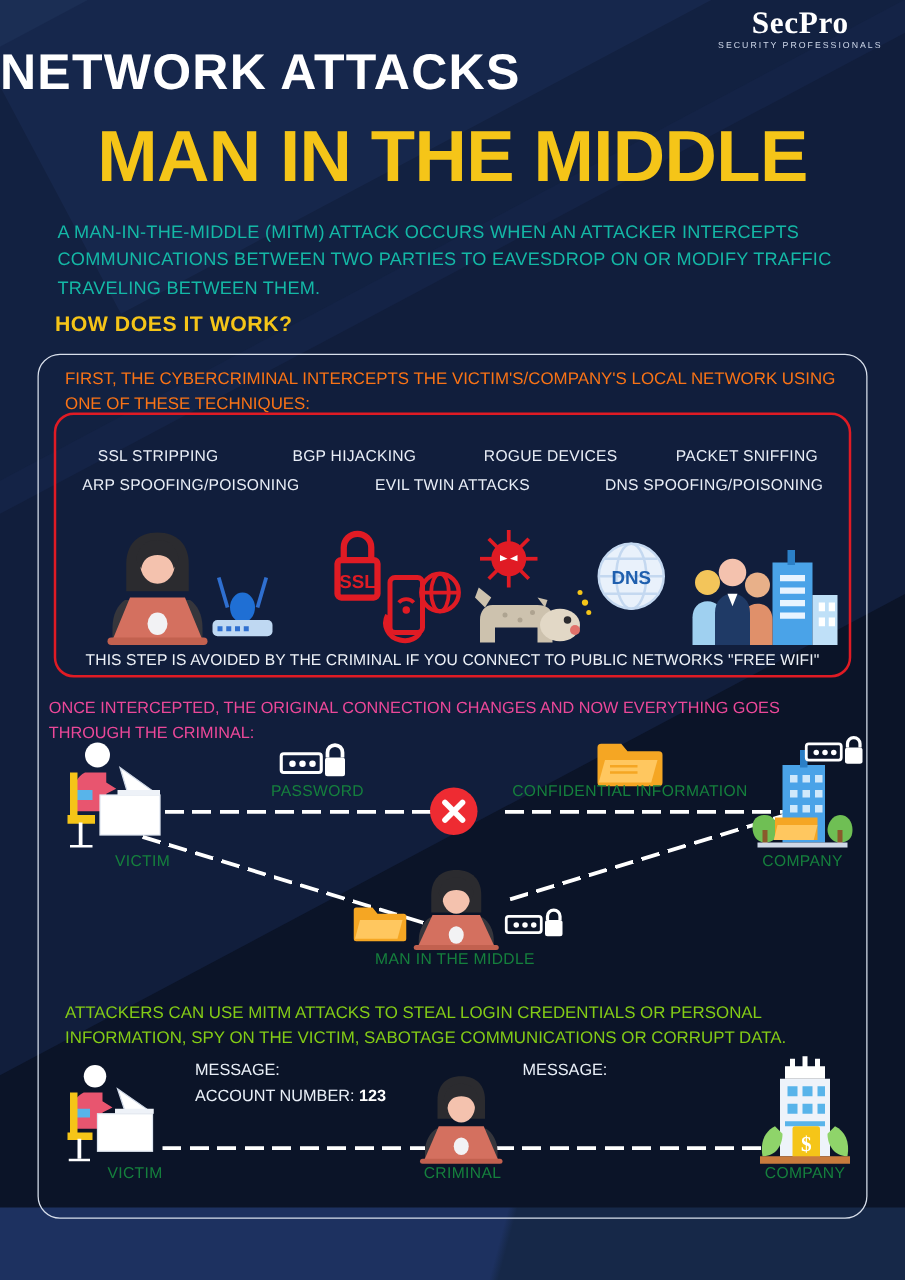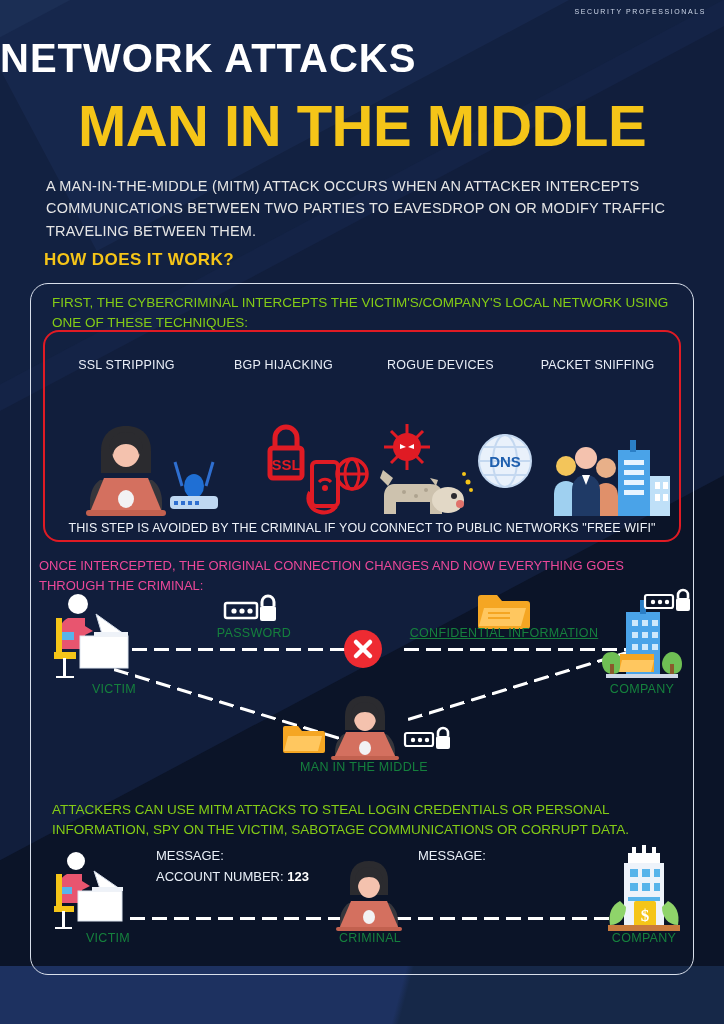--- a/index.html
+++ b/index.html
@@ -25,29 +25,29 @@
   .logo{position:absolute;right:18px;top:6px;text-align:center;color:#fff;}
   .logo .wordmark{font-size:25px;font-weight:bold;letter-spacing:.5px;line-height:1;
      font-family:"Liberation Serif", serif;}
   .logo .sub{font-size:7px;letter-spacing:1.6px;margin-top:2px;color:#cfd8ea;}
 
   
   .h-network{position:absolute;top:36px;left:0;width:100%;text-align:left;
     color:#ffffff;font-size:40px;font-weight:bold;letter-spacing:1px;}
   .h-mitm{position:absolute;top:92px;left:0;width:100%;text-align:center;
     color:#f5c518;font-size:58px;font-weight:bold;letter-spacing:-0.5px;}
-  .intro{position:absolute;top:175px;left:46px;width:636px;color:#e5e5e5;
+  .intro{position:absolute;top:175px;left:46px;width:636px;color:#14b8a6;
     font-size:14.5px;line-height:1.55;letter-spacing:.2px;}
   .how{position:absolute;top:250px;left:44px;color:#f5c518;font-size:17px;font-weight:bold;letter-spacing:.4px;}
 
   
   .panel{position:absolute;left:30px;top:283px;width:664px;height:692px;
     border:1.6px solid #d8dfeb;border-radius:18px;box-sizing:border-box;}
 
-  .step1-text{position:absolute;left:52px;top:293px;width:630px;color:#84cc16;
+  .step1-text{position:absolute;left:52px;top:293px;width:630px;color:#f97316;
     font-size:13.5px;line-height:1.5;}
 
   
   .redbox{position:absolute;left:43px;top:330px;width:638px;height:212px;
     border:2px solid #e01b24;border-radius:16px;box-sizing:border-box;}
   .tech-grid{position:absolute;left:48px;top:338px;width:628px;margin-top:20px;}
   .tech-row{display:flex;justify-content:space-around;align-items:center;margin-bottom:9px;}
   .tech{color:#e9eef7;font-size:12.5px;white-space:nowrap;letter-spacing:.2px;}
   .tech-row.r1 .tech{flex:1;text-align:center;}
   .tech-row.r2 .tech,.tech-row.r3 .tech{flex:1;text-align:center;}
@@ -88,40 +88,46 @@
 <body>
 
 <div id="bg">
   <div class="band1"></div>
   <div class="band2"></div>
   <div class="band3"></div>
   <div class="footer2"></div>
 </div>
 
 <div class="logo">
+  <div class="wordmark">SecPro</div>
   <div class="sub">SECURITY PROFESSIONALS</div>
 </div>
 
 <div class="h-network">NETWORK ATTACKS</div>
 <div class="h-mitm">MAN IN THE MIDDLE</div>
 <div class="intro">A MAN-IN-THE-MIDDLE (MITM) ATTACK OCCURS WHEN AN ATTACKER INTERCEPTS COMMUNICATIONS BETWEEN TWO PARTIES TO EAVESDROP ON OR MODIFY TRAFFIC TRAVELING BETWEEN THEM.</div>
 <div class="how">HOW DOES IT WORK?</div>
 
 <div class="panel"></div>
 
 <div class="step1-text">FIRST, THE CYBERCRIMINAL INTERCEPTS THE VICTIM'S/COMPANY'S LOCAL NETWORK USING ONE OF THESE TECHNIQUES:</div>
 
 <div class="redbox"></div>
 
 <div class="tech-grid">
   <div class="tech-row r1">
     <span class="tech">SSL STRIPPING</span>
     <span class="tech">BGP HIJACKING</span>
     <span class="tech">ROGUE DEVICES</span>
     <span class="tech">PACKET SNIFFING</span>
+  </div>
+  <div class="tech-row r2">
+    <span class="tech">ARP SPOOFING/POISONING</span>
+    <span class="tech">EVIL TWIN ATTACKS</span>
+    <span class="tech">DNS SPOOFING/POISONING</span>
   </div>
 </div>
 
 <div class="icons-row">
 
   <div class="icon-slot" style="left:28px;">
     <svg width="92" height="98" viewBox="0 0 92 98">
       <path d="M46 6c-16 0-25 10-25 25v22h50V31C71 16 62 6 46 6z" fill="#2b2b2f"></path>
       <path d="M46 14c-9 0-14 7-14 16 0 10 6 17 14 17s14-7 14-17c0-9-5-16-14-16z" fill="#f4c2ae"></path>
       <path d="M46 12c-10 0-16 6-17 16l4 7c1-7 6-11 13-11s12 4 13 11l4-7c-1-10-7-16-17-16z" fill="#2b2b2f"></path>
@@ -294,21 +300,21 @@
   <div style="position:absolute;left:432px;top:0px;">
     <svg width="56" height="40" viewBox="0 0 56 40">
       <path d="M2 8a3 3 0 0 1 3-3h16l5 6h25a3 3 0 0 1 3 3v22a3 3 0 0 1-3 3H5a3 3 0 0 1-3-3z" fill="#f5a623"></path>
       <path d="M8 18h42l-5 18H3z" fill="#ffc75f"></path>
       <g fill="#f5a623">
           <rect x="12" y="22" width="22" height="2"></rect>
           <rect x="12" y="27" width="22" height="2"></rect>
         </g>
     </svg>
   </div>
-  <div class="lbl" style="left:360px;top:36px;width:200px;text-decoration:underline;">CONFIDENTIAL INFORMATION</div>
+  <div class="lbl" style="left:360px;top:36px;width:200px;">CONFIDENTIAL INFORMATION</div>
 
   <div style="position:absolute;left:556px;top:2px;">
     <svg width="84" height="92" viewBox="0 0 84 92">
       <rect x="26" y="20" width="34" height="62" fill="#4aa3e8"></rect>
       <rect x="40" y="8" width="6" height="14" fill="#2b7fc6"></rect>
       <g fill="#cfe8fb">
         <rect x="32" y="28" width="6" height="6"></rect>
           <rect x="42" y="28" width="6" height="6"></rect>
           <rect x="52" y="28" width="6" height="6"></rect>
         <rect x="32" y="40" width="6" height="6"></rect>

